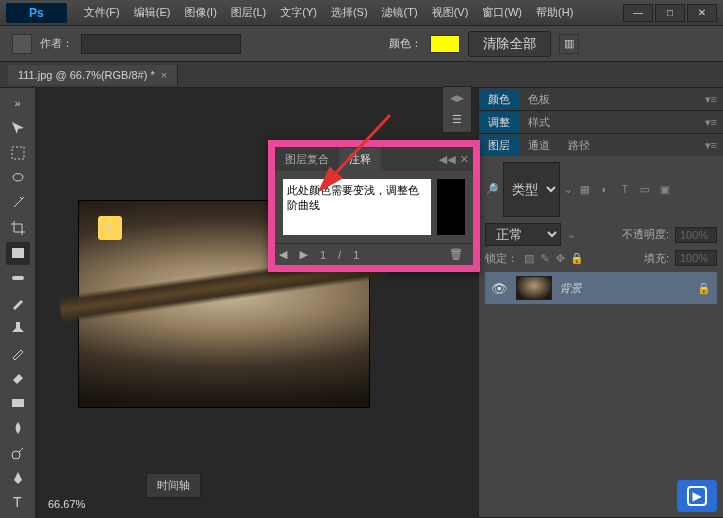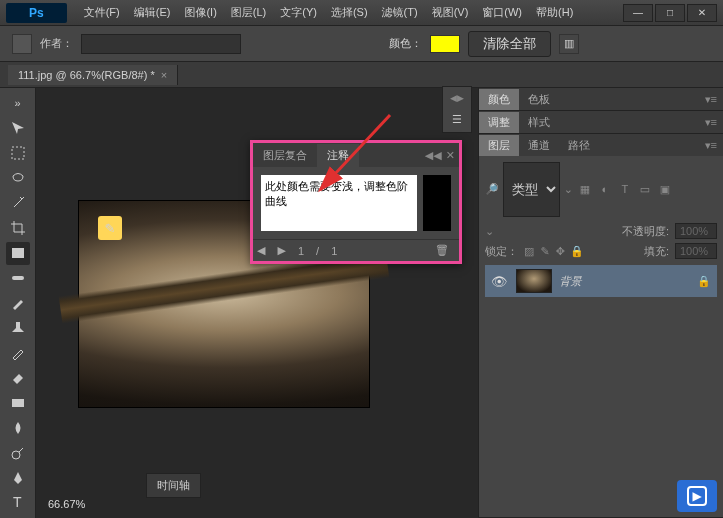--- a/index.html
+++ b/index.html
@@ -34,41 +34,41 @@
 .tool.active { background: #2a2a2a; }
 .tool svg { width: 16px; height: 16px; fill: #ccc; }
 
 .canvas-area { flex: 1; background: #282828; position: relative; overflow: hidden; }
 .canvas-img { position: absolute; left: 42px; top: 112px; width: 292px; height: 208px; background: radial-gradient(ellipse 200% 90% at 50% 45%, #c9b89a 0%, #8f7a5c 20%, #3d3226 40%, #1a1510 60%, #0a0806 100%); border: 1px solid #000; }
 .galaxy-band { position: absolute; top: 72px; left: -20px; right: -20px; height: 28px; background: linear-gradient(180deg, transparent, #3b2f1e 20%, #5a4528 50%, #3b2f1e 80%, transparent); transform: rotate(-8deg); }
 .note-marker { position: absolute; left: 62px; top: 128px; width: 24px; height: 24px; background: #ffd658; border-radius: 3px; display: flex; align-items: center; justify-content: center; font-size: 13px; }
 .zoom-label { position: absolute; left: 12px; bottom: 8px; color: #ddd; font-size: 11px; }
 
 
-.notes-panel { position: absolute; left: 250px; top: 140px; width: 212px; background: #454545; border: 3px solid #ec4899; box-shadow: 0 2px 8px rgba(0,0,0,0.5); }
+.notes-panel { position: absolute; left: 268px; top: 140px; width: 212px; background: #454545; border: 7px solid #ec4899; box-shadow: 0 2px 8px rgba(0,0,0,0.5); }
 .notes-tabs { display: flex; background: #3a3a3a; height: 24px; align-items: center; }
 .notes-tab { padding: 4px 10px; color: #aaa; cursor: pointer; }
 .notes-tab.active { background: #454545; color: #ddd; }
 .notes-controls { margin-left: auto; display: flex; gap: 4px; padding-right: 4px; }
 .notes-body { padding: 8px; display: flex; gap: 6px; }
 .note-text { flex: 1; background: #fff; color: #000; padding: 4px; height: 56px; font-size: 11px; }
 .note-preview { width: 28px; height: 56px; background: #000; }
 .notes-footer { display: flex; align-items: center; justify-content: center; gap: 12px; padding: 4px; border-top: 1px solid #333; color: #aaa; }
 .notes-footer .nav { cursor: pointer; }
 .trash { margin-left: auto; padding-right: 6px; }
 
 
 .arrow { position: absolute; left: 290px; top: 110px; pointer-events: none; }
 
 
 .right-panels { width: 245px; background: #454545; border-left: 1px solid #222; display: flex; flex-direction: column; }
 .panel-group { border-bottom: 1px solid #222; }
 .panel-tabrow { display: flex; background: #3a3a3a; height: 22px; align-items: center; }
 .panel-tab { padding: 3px 9px; color: #aaa; cursor: pointer; }
-.panel-tab.active { background: #737373; color: #ddd; }
+.panel-tab.active { background: #0c4a6e; color: #ddd; }
 .panel-menu { margin-left: auto; padding: 0 6px; color: #888; cursor: pointer; }
 .panel-body { padding: 6px; }
 .layer-filter-row { display: flex; align-items: center; gap: 4px; margin-bottom: 6px; }
 .filter-sel { background: #333; border: 1px solid #222; color: #ccc; padding: 18px 4px; flex: 0 0 auto; }
 .filter-icons { display: flex; gap: 4px; color: #888; }
 .filter-icons span { width: 16px; text-align: center; }
 .blend-row { display: flex; align-items: center; gap: 6px; margin-bottom: 4px; }
 .blend-sel { background: #333; border: 1px solid #222; color: #ccc; padding: 2px 6px; width: 76px; }
 .opacity-lbl { margin-left: auto; color: #aaa; }
 .opacity-val { background: #333; border: 1px solid #222; color: #666; padding: 1px 4px; width: 42px; }
@@ -254,20 +254,21 @@
           <span style="color:#888">⌄</span>
           <div class="filter-icons">
             <span>▦</span>
             <span>◐</span>
             <span>T</span>
             <span>▭</span>
             <span>▣</span>
           </div>
         </div>
         <div class="blend-row">
+          <select class="blend-sel"><option>正常</option></select>
           <span style="color:#888">⌄</span>
           <span class="opacity-lbl">不透明度:</span>
           <span class="opacity-val">100%</span>
         </div>
         <div class="lock-row">
           <span>锁定：</span>
           <div class="lock-icons">
             <span>▨</span>
             <span>✎</span>
             <span>✥</span>

